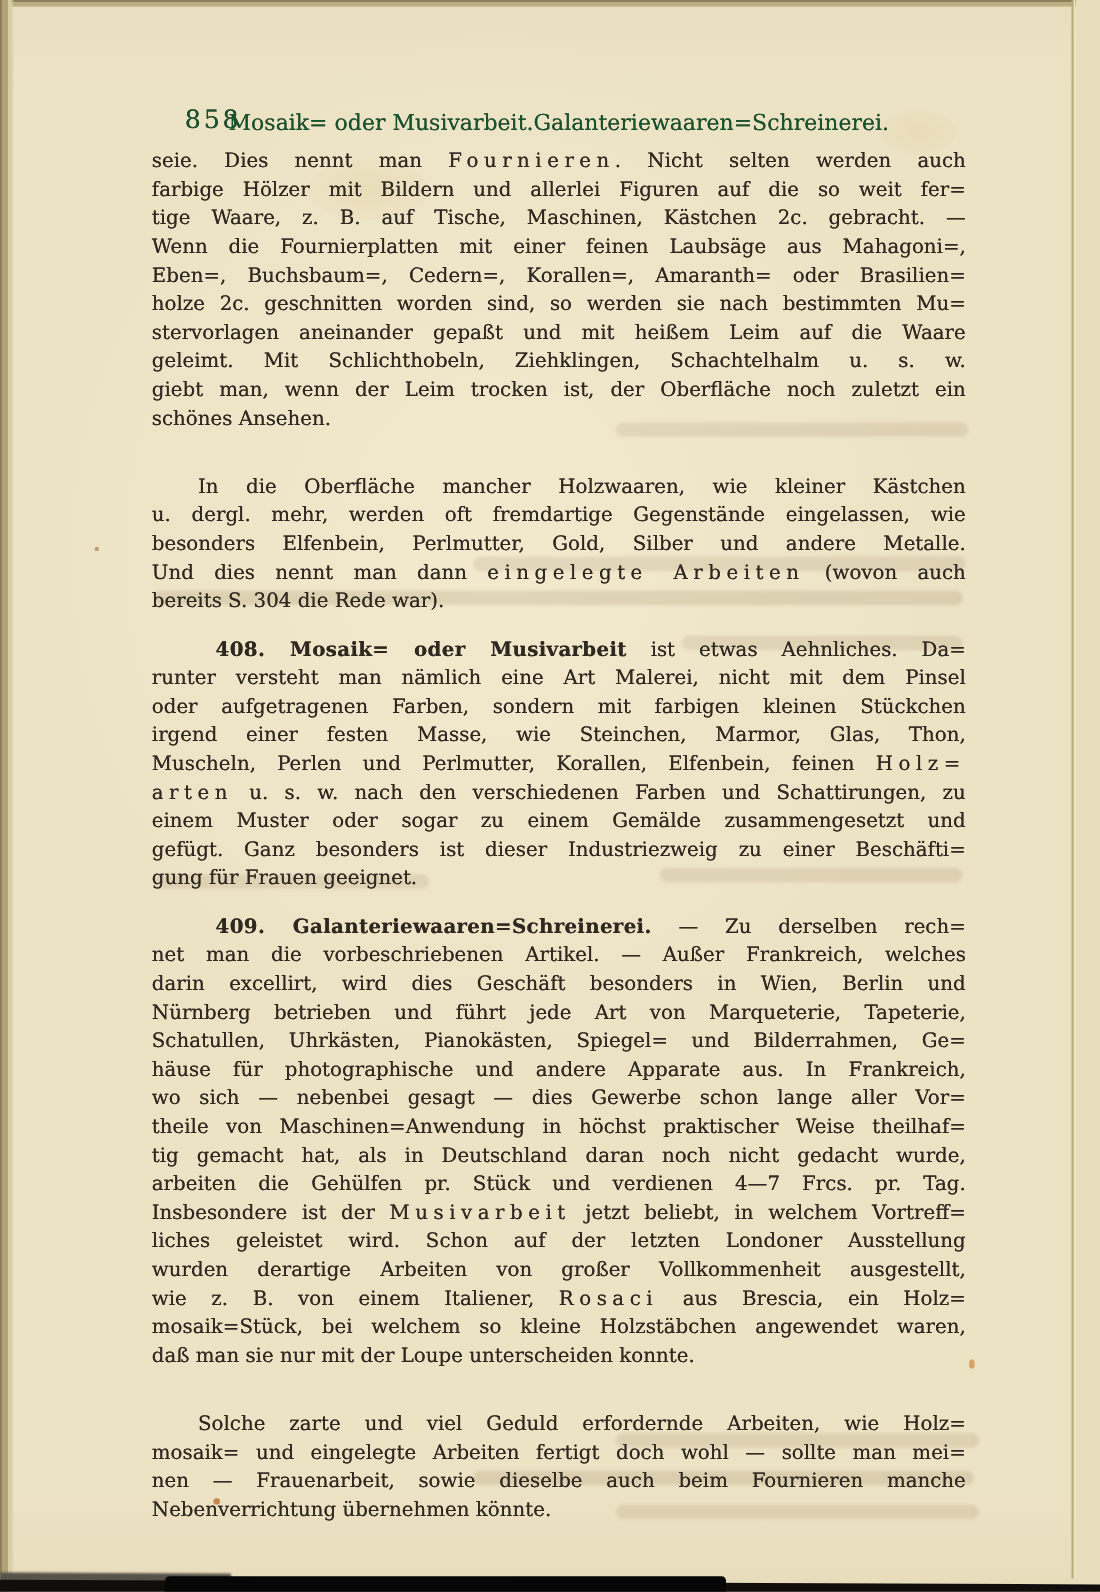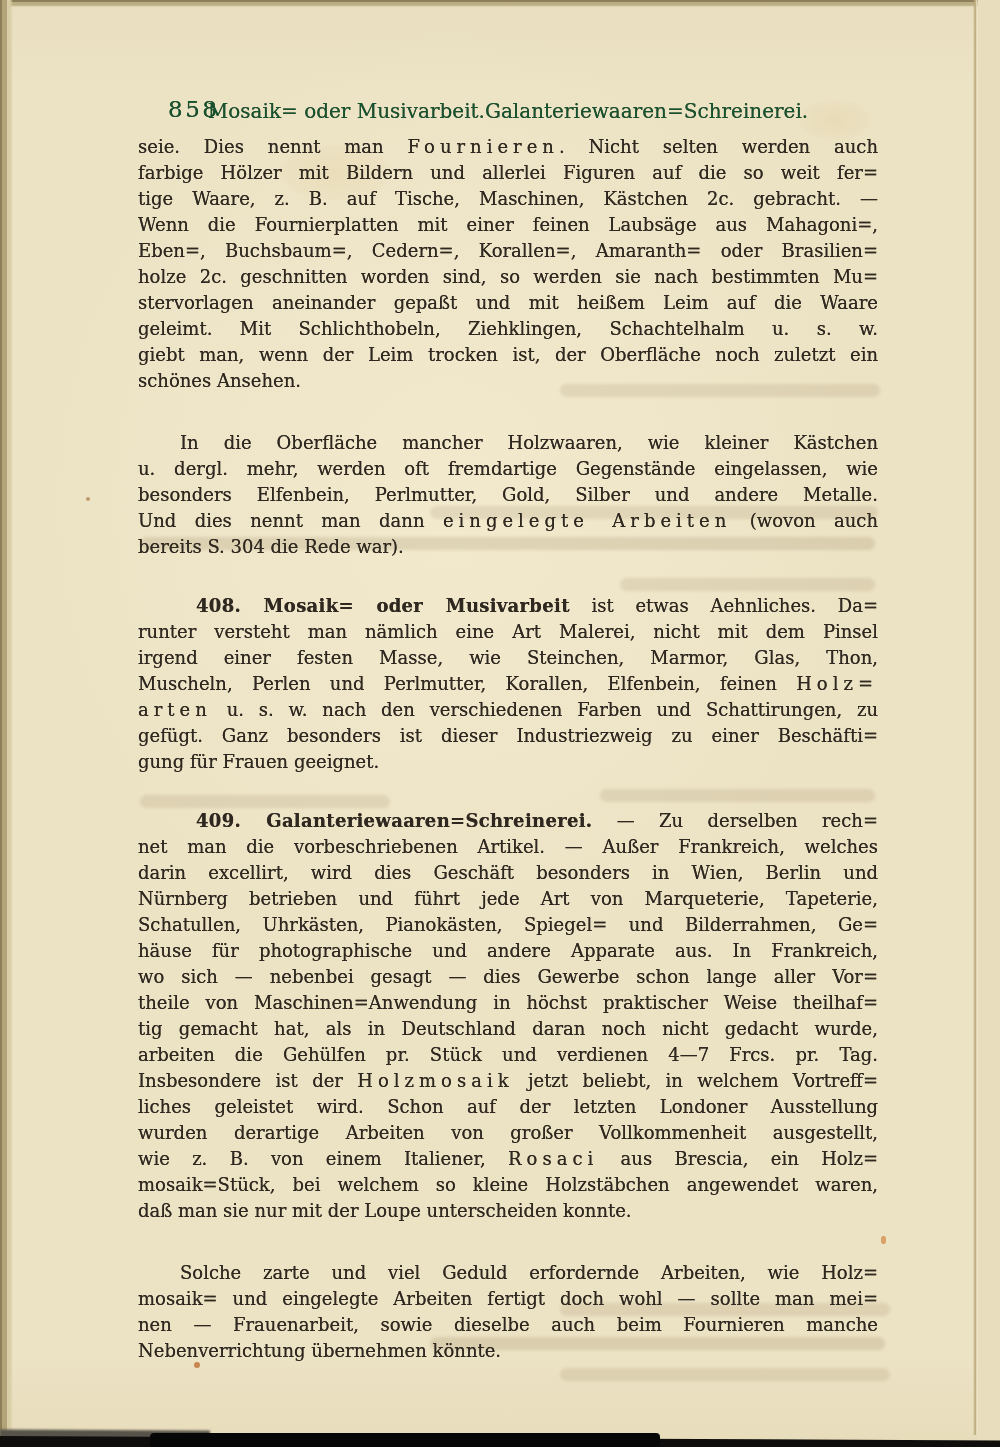--- a/index.html
+++ b/index.html
@@ -36,21 +36,21 @@
   
   .page-text{position:absolute;left:138px;top:134px;width:740px;color:#2f2820;}
   .line{
     font-size:18px;line-height:26px;height:26px;overflow:hidden;
     text-align:justify;text-align-last:justify;text-justify:inter-word;
     text-shadow:0 0 0.45px rgba(47,40,32,0.85);
   }
   .line.end{text-align-last:left;}
   .line.ind{padding-left:42px;margin-top:36px;}
   .line.ind-sec{padding-left:58px;}
-  .line.gap{margin-top:33px;}
+  .line.gap{margin-top:18px;}
   .b{font-weight:bold;letter-spacing:0.3px;}
   .sp{letter-spacing:5px;}
 
   
   .smudge{position:absolute;height:13px;border-radius:7px;background:rgba(123,104,62,0.13);filter:blur(1.6px);}
   .sm1{left:560px;top:384px;width:320px;}
   .sm2{left:430px;top:506px;width:448px;}
   .sm3{left:140px;top:537px;width:735px;background:rgba(123,104,62,0.16);}
   .sm4{left:620px;top:578px;width:255px;}
   .sm5{left:140px;top:795px;width:250px;}
@@ -104,36 +104,38 @@
     <div class="line"><span>geleimt. Mit Schlichthobeln, Ziehklingen, Schachtelhalm u. s. w.</span></div>
     <div class="line"><span>giebt man, wenn der Leim trocken ist, der Oberfläche noch zuletzt ein</span></div>
     <div class="line end"><span>schönes Ansehen.</span></div>
     <div class="line ind"><span>In die Oberfläche mancher Holzwaaren, wie kleiner Kästchen</span></div>
     <div class="line"><span>u. dergl. mehr, werden oft fremdartige Gegenstände eingelassen, wie</span></div>
     <div class="line"><span>besonders Elfenbein, Perlmutter, Gold, Silber und andere Metalle.</span></div>
     <div class="line"><span>Und dies nennt man dann </span><span class="sp">eingelegte Arbeiten</span><span> (wovon auch</span></div>
     <div class="line end"><span>bereits S. 304 die Rede war).</span></div>
     <div class="line ind-sec gap"><span class="b">408. Mosaik= oder Musivarbeit</span><span> ist etwas Aehnliches. Da=</span></div>
     <div class="line"><span>runter versteht man nämlich eine Art Malerei, nicht mit dem Pinsel</span></div>
+    <div class="line"><span>oder aufgetragenen Farben, sondern mit farbigen kleinen Stückchen</span></div>
     <div class="line"><span>irgend einer festen Masse, wie Steinchen, Marmor, Glas, Thon,</span></div>
     <div class="line"><span>Muscheln, Perlen und Perlmutter, Korallen, Elfenbein, feinen </span><span class="sp">Holz=</span></div>
     <div class="line"><span class="sp">arten</span><span> u. s. w. nach den verschiedenen Farben und Schattirungen, zu</span></div>
+    <div class="line"><span>einem Muster oder sogar zu einem Gemälde zusammengesetzt und</span></div>
     <div class="line"><span>gefügt. Ganz besonders ist dieser Industriezweig zu einer Beschäfti=</span></div>
     <div class="line end"><span>gung für Frauen geeignet.</span></div>
     <div class="line ind-sec gap"><span class="b">409. Galanteriewaaren=Schreinerei.</span><span> — Zu derselben rech=</span></div>
     <div class="line"><span>net man die vorbeschriebenen Artikel. — Außer Frankreich, welches</span></div>
     <div class="line"><span>darin excellirt, wird dies Geschäft besonders in Wien, Berlin und</span></div>
     <div class="line"><span>Nürnberg betrieben und führt jede Art von Marqueterie, Tapeterie,</span></div>
     <div class="line"><span>Schatullen, Uhrkästen, Pianokästen, Spiegel= und Bilderrahmen, Ge=</span></div>
     <div class="line"><span>häuse für photographische und andere Apparate aus. In Frankreich,</span></div>
     <div class="line"><span>wo sich — nebenbei gesagt — dies Gewerbe schon lange aller Vor=</span></div>
     <div class="line"><span>theile von Maschinen=Anwendung in höchst praktischer Weise theilhaf=</span></div>
     <div class="line"><span>tig gemacht hat, als in Deutschland daran noch nicht gedacht wurde,</span></div>
     <div class="line"><span>arbeiten die Gehülfen pr. Stück und verdienen 4—7 Frcs. pr. Tag.</span></div>
-    <div class="line"><span>Insbesondere ist der </span><span class="sp">Holzmosaik</span><span> jetzt beliebt, in welchem Vortreff=</span></div>
+    <div class="line"><span>Insbesondere ist der </span><span class="sp">Musivarbeit</span><span> jetzt beliebt, in welchem Vortreff=</span></div>
     <div class="line"><span>liches geleistet wird.  Schon auf der letzten Londoner Ausstellung</span></div>
     <div class="line"><span>wurden derartige Arbeiten von großer Vollkommenheit ausgestellt,</span></div>
     <div class="line"><span>wie z. B. von einem Italiener, </span><span class="sp">Rosaci</span><span> aus Brescia, ein Holz=</span></div>
     <div class="line"><span>mosaik=Stück, bei welchem so kleine Holzstäbchen angewendet waren,</span></div>
     <div class="line end"><span>daß man sie nur mit der Loupe unterscheiden konnte.</span></div>
     <div class="line ind"><span>Solche zarte und viel Geduld erfordernde Arbeiten, wie Holz=</span></div>
     <div class="line"><span>mosaik= und eingelegte Arbeiten fertigt doch wohl — sollte man mei=</span></div>
     <div class="line"><span>nen — Frauenarbeit, sowie dieselbe auch beim Fournieren manche</span></div>
     <div class="line end"><span>Nebenverrichtung übernehmen könnte.</span></div>
   </div>

